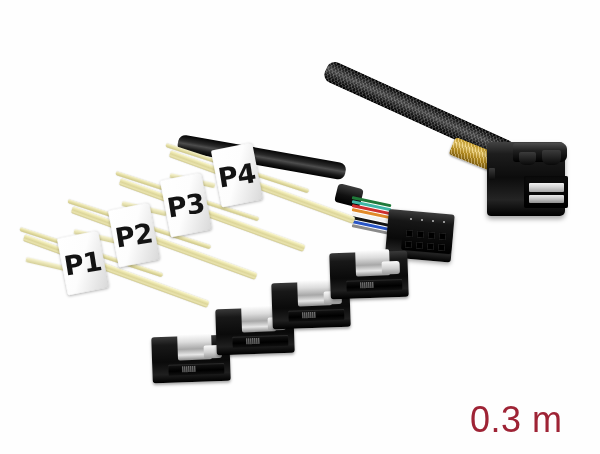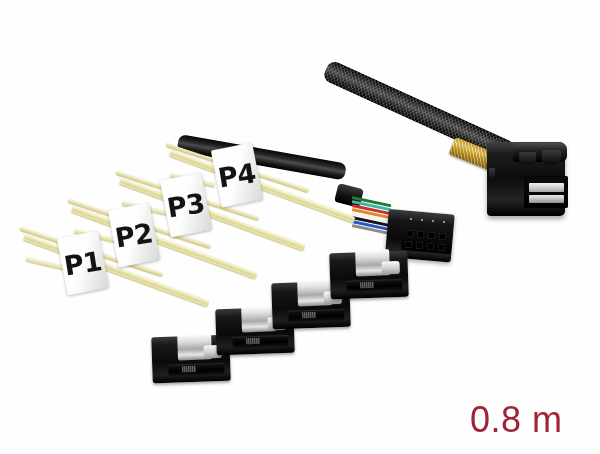--- a/index.html
+++ b/index.html
@@ -320,15 +320,15 @@
   </div>
 
   <div class="flag" style="left:165px; top:176px; width:42px; height:58px; transform:rotate(-11deg);">
     <span style="font-size:27px; transform:rotate(2deg);">P3</span>
   </div>
 
   <div class="flag" style="left:216px; top:146px; width:42px; height:58px; transform:rotate(-11deg);">
     <span style="font-size:27px; transform:rotate(2deg);">P4</span>
   </div>
 
-  <div id="length" style="left:470px; top:399px; font-size:36px; color:#9e2335;">0.8 m</div>
+  <div id="length" style="left:470px; top:399px; font-size:36px; color:#9e2335;">0.3 m</div>
 
 </div>
 
 </body></html>

